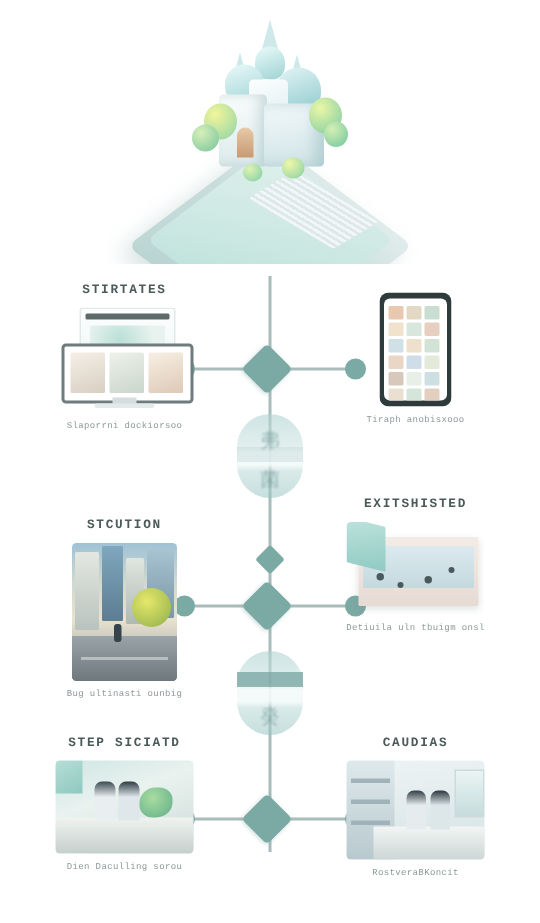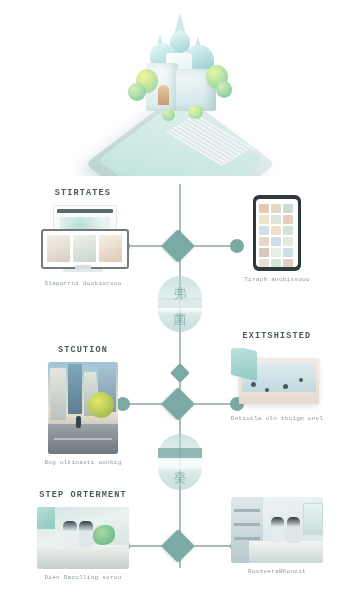--- a/index.html
+++ b/index.html
@@ -411,32 +411,33 @@
     <div class="bk-flap"></div>
     <div class="bk-dot" style="left:20px;top:34px;width:5px;height:5px;"></div>
     <div class="bk-dot" style="left:34px;top:40px;width:4px;height:4px;"></div>
     <div class="bk-dot" style="left:52px;top:36px;width:5px;height:5px;"></div>
     <div class="bk-dot" style="left:68px;top:30px;width:4px;height:4px;"></div>
   </div>
   <div class="card-cap">Detiuila uln tbuigm onsl</div>
 </div>
 
 <div class="card card-left" style="top:490px;">
-  <div class="card-title">STEP ORTERMENT</div>
+  <div class="card-title">STEP SICIATD</div>
   <div class="thumb th-kitchen">
     <div class="kt-corner"></div>
     <div class="kt-counter"></div>
     <div class="kt-fig ktf1"></div>
     <div class="kt-fig ktf2"></div>
     <div class="kt-green"></div>
   </div>
   <div class="card-cap">Dien Daculling sorou</div>
 </div>
 
 <div class="card card-right" style="top:490px;">
+  <div class="card-title">CAUDIAS</div>
   <div class="thumb th-studio">
     <div class="sd-wall"></div>
     <div class="sd-shelf" style="top:12px;"></div>
     <div class="sd-shelf" style="top:26px;"></div>
     <div class="sd-shelf" style="top:40px;"></div>
     <div class="sd-win"></div>
     <div class="sd-desk"></div>
     <div class="sd-fig sdf1"></div>
     <div class="sd-fig sdf2"></div>
   </div>

